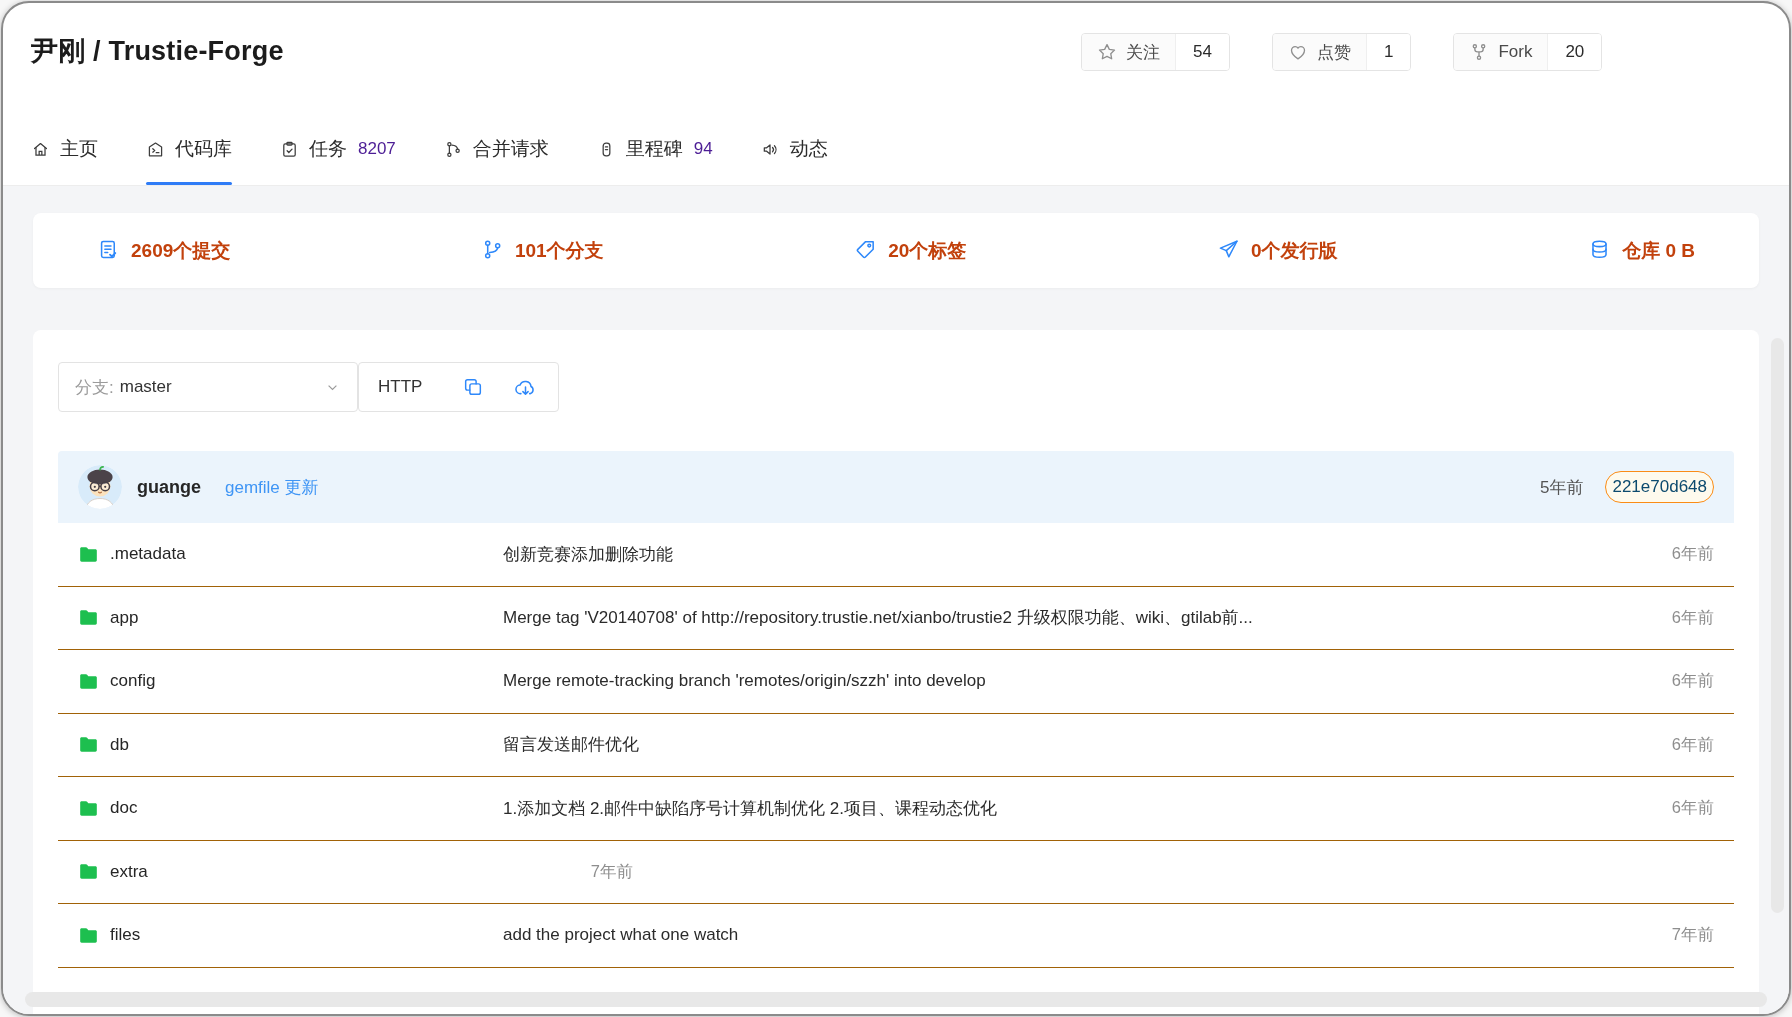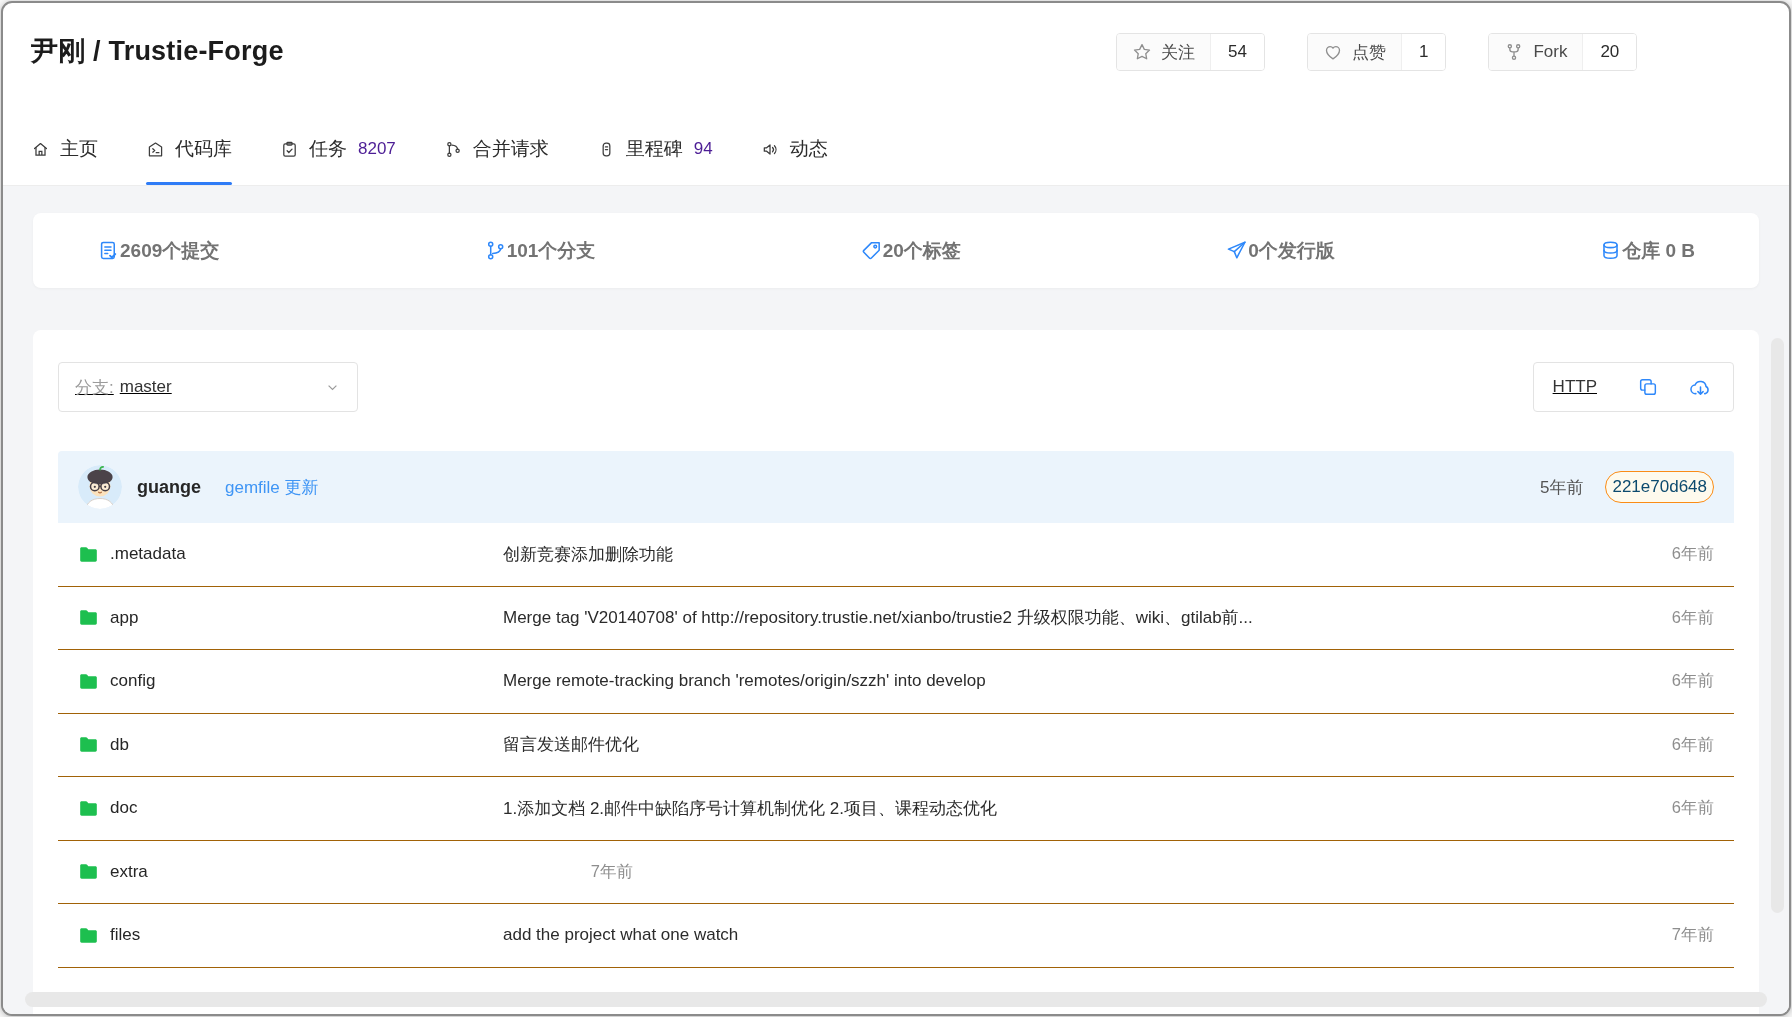--- a/index.html
+++ b/index.html
@@ -1,25 +1,25 @@
 <!DOCTYPE html>
 <html><head>
 <meta charset="utf-8">
 <style>
   * { box-sizing: border-box; margin: 0; padding: 0; }
   html,body { width:1792px; height:1017px; background:#f7f7f7;
     font-family:"Liberation Sans","DejaVu Sans",sans-serif; }
-  .window { position:absolute; inset:1px; border:2px solid #8b8b8b; border-radius:11px;
+  .window { position:absolute; inset:1px; border:2px solid #8b8b8b; border-radius:28px;
     background:#fff; overflow:hidden; box-shadow:0 1px 6px rgba(0,0,0,.25); }
   .app { height:100%; display:flex; flex-direction:column; position:relative; }
 
   
   .top { height:110px; padding:30px 28px 0; display:flex; align-items:flex-start; position:relative; }
   .page-title { font-size:27px; font-weight:600; color:#1c1c1c; letter-spacing:.2px; }
-  .actions { position:absolute; left:1113px; top:30px; display:flex; gap:42px; }
+  .actions { position:absolute; left:1078px; top:30px; display:flex; gap:42px; }
   .act-btn { display:flex; align-items:stretch; height:38px; border:1px solid #e4e4e4;
     border-radius:4px; background:#fff; overflow:hidden; cursor:pointer; font-size:17px; color:#4a4a4a; }
   .act-btn .seg-label { display:flex; align-items:center; gap:9px; padding:0 15px; background:#fbfbfb; }
   .act-btn .seg-count { display:flex; align-items:center; padding:0 17px; background:#fff;
     border-left:1px solid #efefef; color:#2b2b2b; }
   .gicon { stroke:#8f8f8f; fill:none; stroke-width:1.6; stroke-linecap:round; }
 
   
   .tabs { height:73px; padding:0 28px; border-bottom:1px solid #ededed; display:flex; gap:48px; align-items:center; }
   .tab { position:relative; height:100%; display:flex; align-items:center; gap:10px;
@@ -27,26 +27,26 @@
   .tab svg { stroke:#3d3d3d; fill:none; stroke-width:1.6; stroke-linecap:round; }
   .tab .count { color:#4c1d95; font-size:17px; margin-left:1px; }
   .tab.active::after { content:""; position:absolute; left:0; right:0; bottom:0; height:3.5px;
     background:#2f7cf6; border-radius:2px; }
 
   
   .content { flex:1; background:#f4f5f7; padding:27px 30px 0; display:flex; flex-direction:column; overflow:hidden; }
 
   .stats-card { height:75px; background:#fff; border-radius:8px; box-shadow:0 1px 3px rgba(0,0,0,.04);
     display:flex; align-items:center; justify-content:space-between; padding:0 64px; flex:none; }
-  .stat { display:flex; align-items:center; font-size:19px; font-weight:600; color:#737373; cursor:pointer; }
+  .stat { display:flex; gap:11px; font-size:19px; font-weight:600; color:#c2410c; cursor:pointer; }
   .stat svg { stroke:#2e88fa; fill:none; stroke-width:1.6; stroke-linecap:round; }
 
   .main-card { margin-top:42px; flex:1; background:#fff; border-radius:8px 8px 0 0; padding:32px 25px 0; }
 
-  .toolbar { display:flex; justify-content:space-between; align-items:center;text-decoration:underline; }
+  .toolbar { display:flex; align-items:center; }
   .branch-select { width:300px; height:50px; border:1px solid #e3e3e3; border-radius:4px;
     display:flex; align-items:center; padding:0 16px; font-size:17px; cursor:pointer; background:#fff; }
   .branch-select .lbl { color:#9b9b9b; }
   .branch-select .val { color:#333; margin-left:6px; }
   .branch-select svg { margin-left:auto; stroke:#9b9b9b; fill:none; stroke-width:1.7; }
   .clone-group { height:50px; border:1px solid #e3e3e3; border-radius:4px; display:flex; align-items:stretch;
     font-size:17px; background:#fff; }
   .clone-group .proto { display:flex; align-items:center; padding:0 19px; color:#333; cursor:pointer; }
   .clone-group .url { width:212px; border-left:1px solid #e9e9e9; border-right:1px solid #e9e9e9;
     border-top:none; border-bottom:none; padding:0 13px; font-size:17px; color:#2f2f2f;

